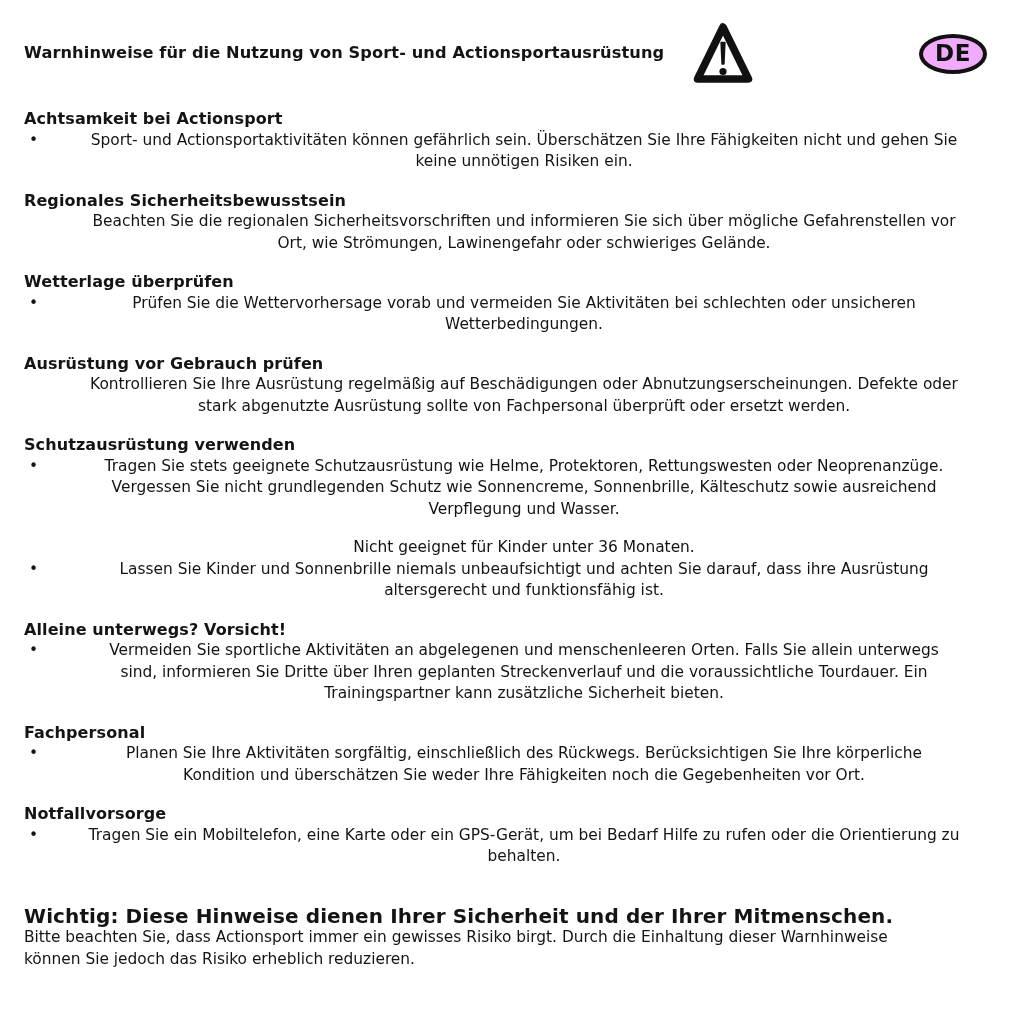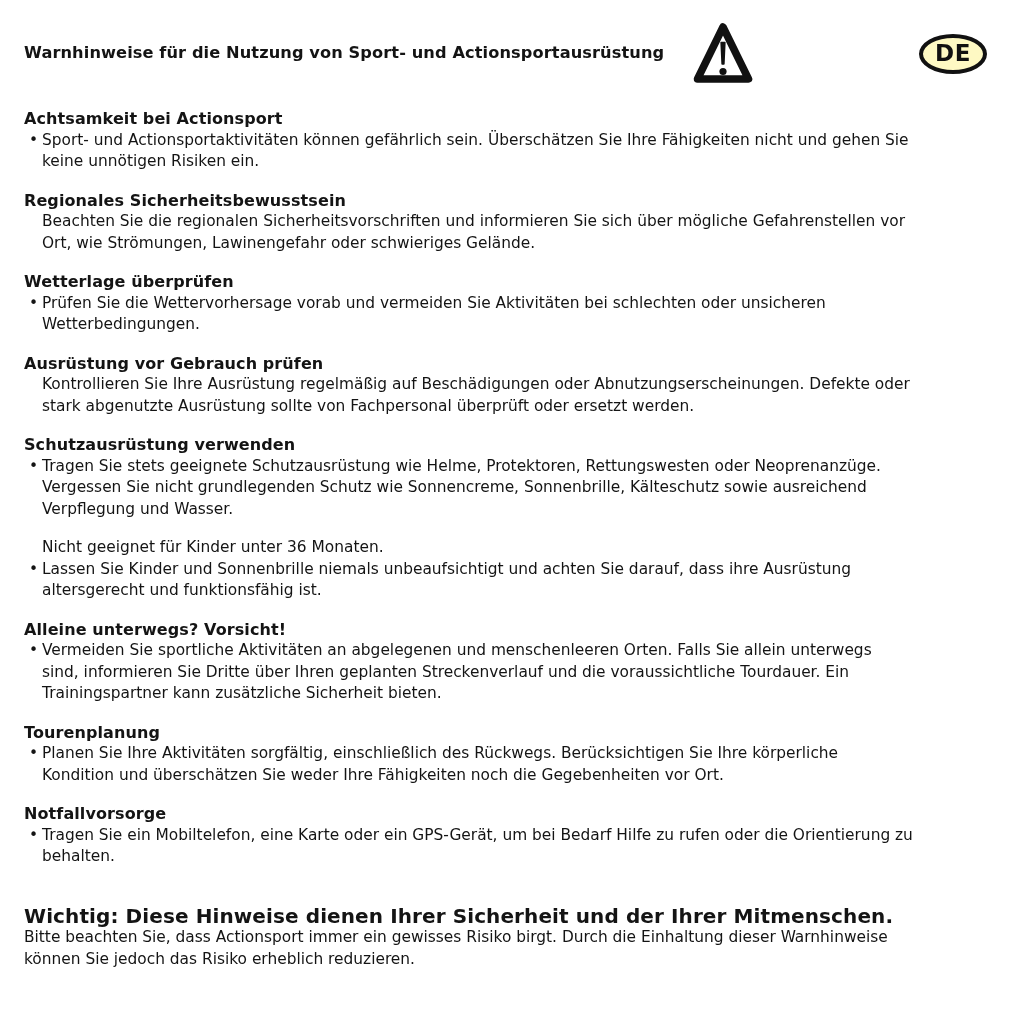--- a/index.html
+++ b/index.html
@@ -48,41 +48,42 @@
     height: 40px;
     border: 4px solid #111;
     border-radius: 50%;
     display: flex;
     align-items: center;
     justify-content: center;
     font-weight: bold;
     font-size: 23px;
     letter-spacing: 0.5px;
     color: #111;
-    background: #fef9c3;
+    background: #f0abfc;
   }
   
   .section { margin-bottom: 17px; }
   .section h2 {
     font-size: 16px;
     font-weight: bold;
     line-height: 21.5px;
     letter-spacing: 0.1px;
   }
   .item { display: flex; align-items: flex-start; }
   .item .marker {
     flex: 0 0 18px;
     width: 18px;
     text-align: left;
     padding-left: 5px;
     line-height: 21.5px;
   }
   .item .body-text {
     flex: 1 1 auto;
     white-space: pre-line;
+    text-align: center;
   }
   
   .important { margin-top: 38px; }
   .important h2 {
     font-size: 20px;
     font-weight: bold;
     line-height: 21.5px;
     letter-spacing: 0.1px;
   }
   .important .body-text { white-space: pre-line; }
@@ -168,21 +169,21 @@
     <h2>Alleine unterwegs? Vorsicht!</h2>
     <div class="item">
       <span class="marker">•</span>
       <p class="body-text">Vermeiden Sie sportliche Aktivitäten an abgelegenen und menschenleeren Orten. Falls Sie allein unterwegs
 sind, informieren Sie Dritte über Ihren geplanten Streckenverlauf und die voraussichtliche Tourdauer. Ein
 Trainingspartner kann zusätzliche Sicherheit bieten.</p>
     </div>
   </div>
 
   <div class="section">
-    <h2>Tourenplanung</h2>
+    <h2>Fachpersonal</h2>
     <div class="item">
       <span class="marker">•</span>
       <p class="body-text">Planen Sie Ihre Aktivitäten sorgfältig, einschließlich des Rückwegs. Berücksichtigen Sie Ihre körperliche
 Kondition und überschätzen Sie weder Ihre Fähigkeiten noch die Gegebenheiten vor Ort.</p>
     </div>
   </div>
 
   <div class="section">
     <h2>Notfallvorsorge</h2>
     <div class="item">

